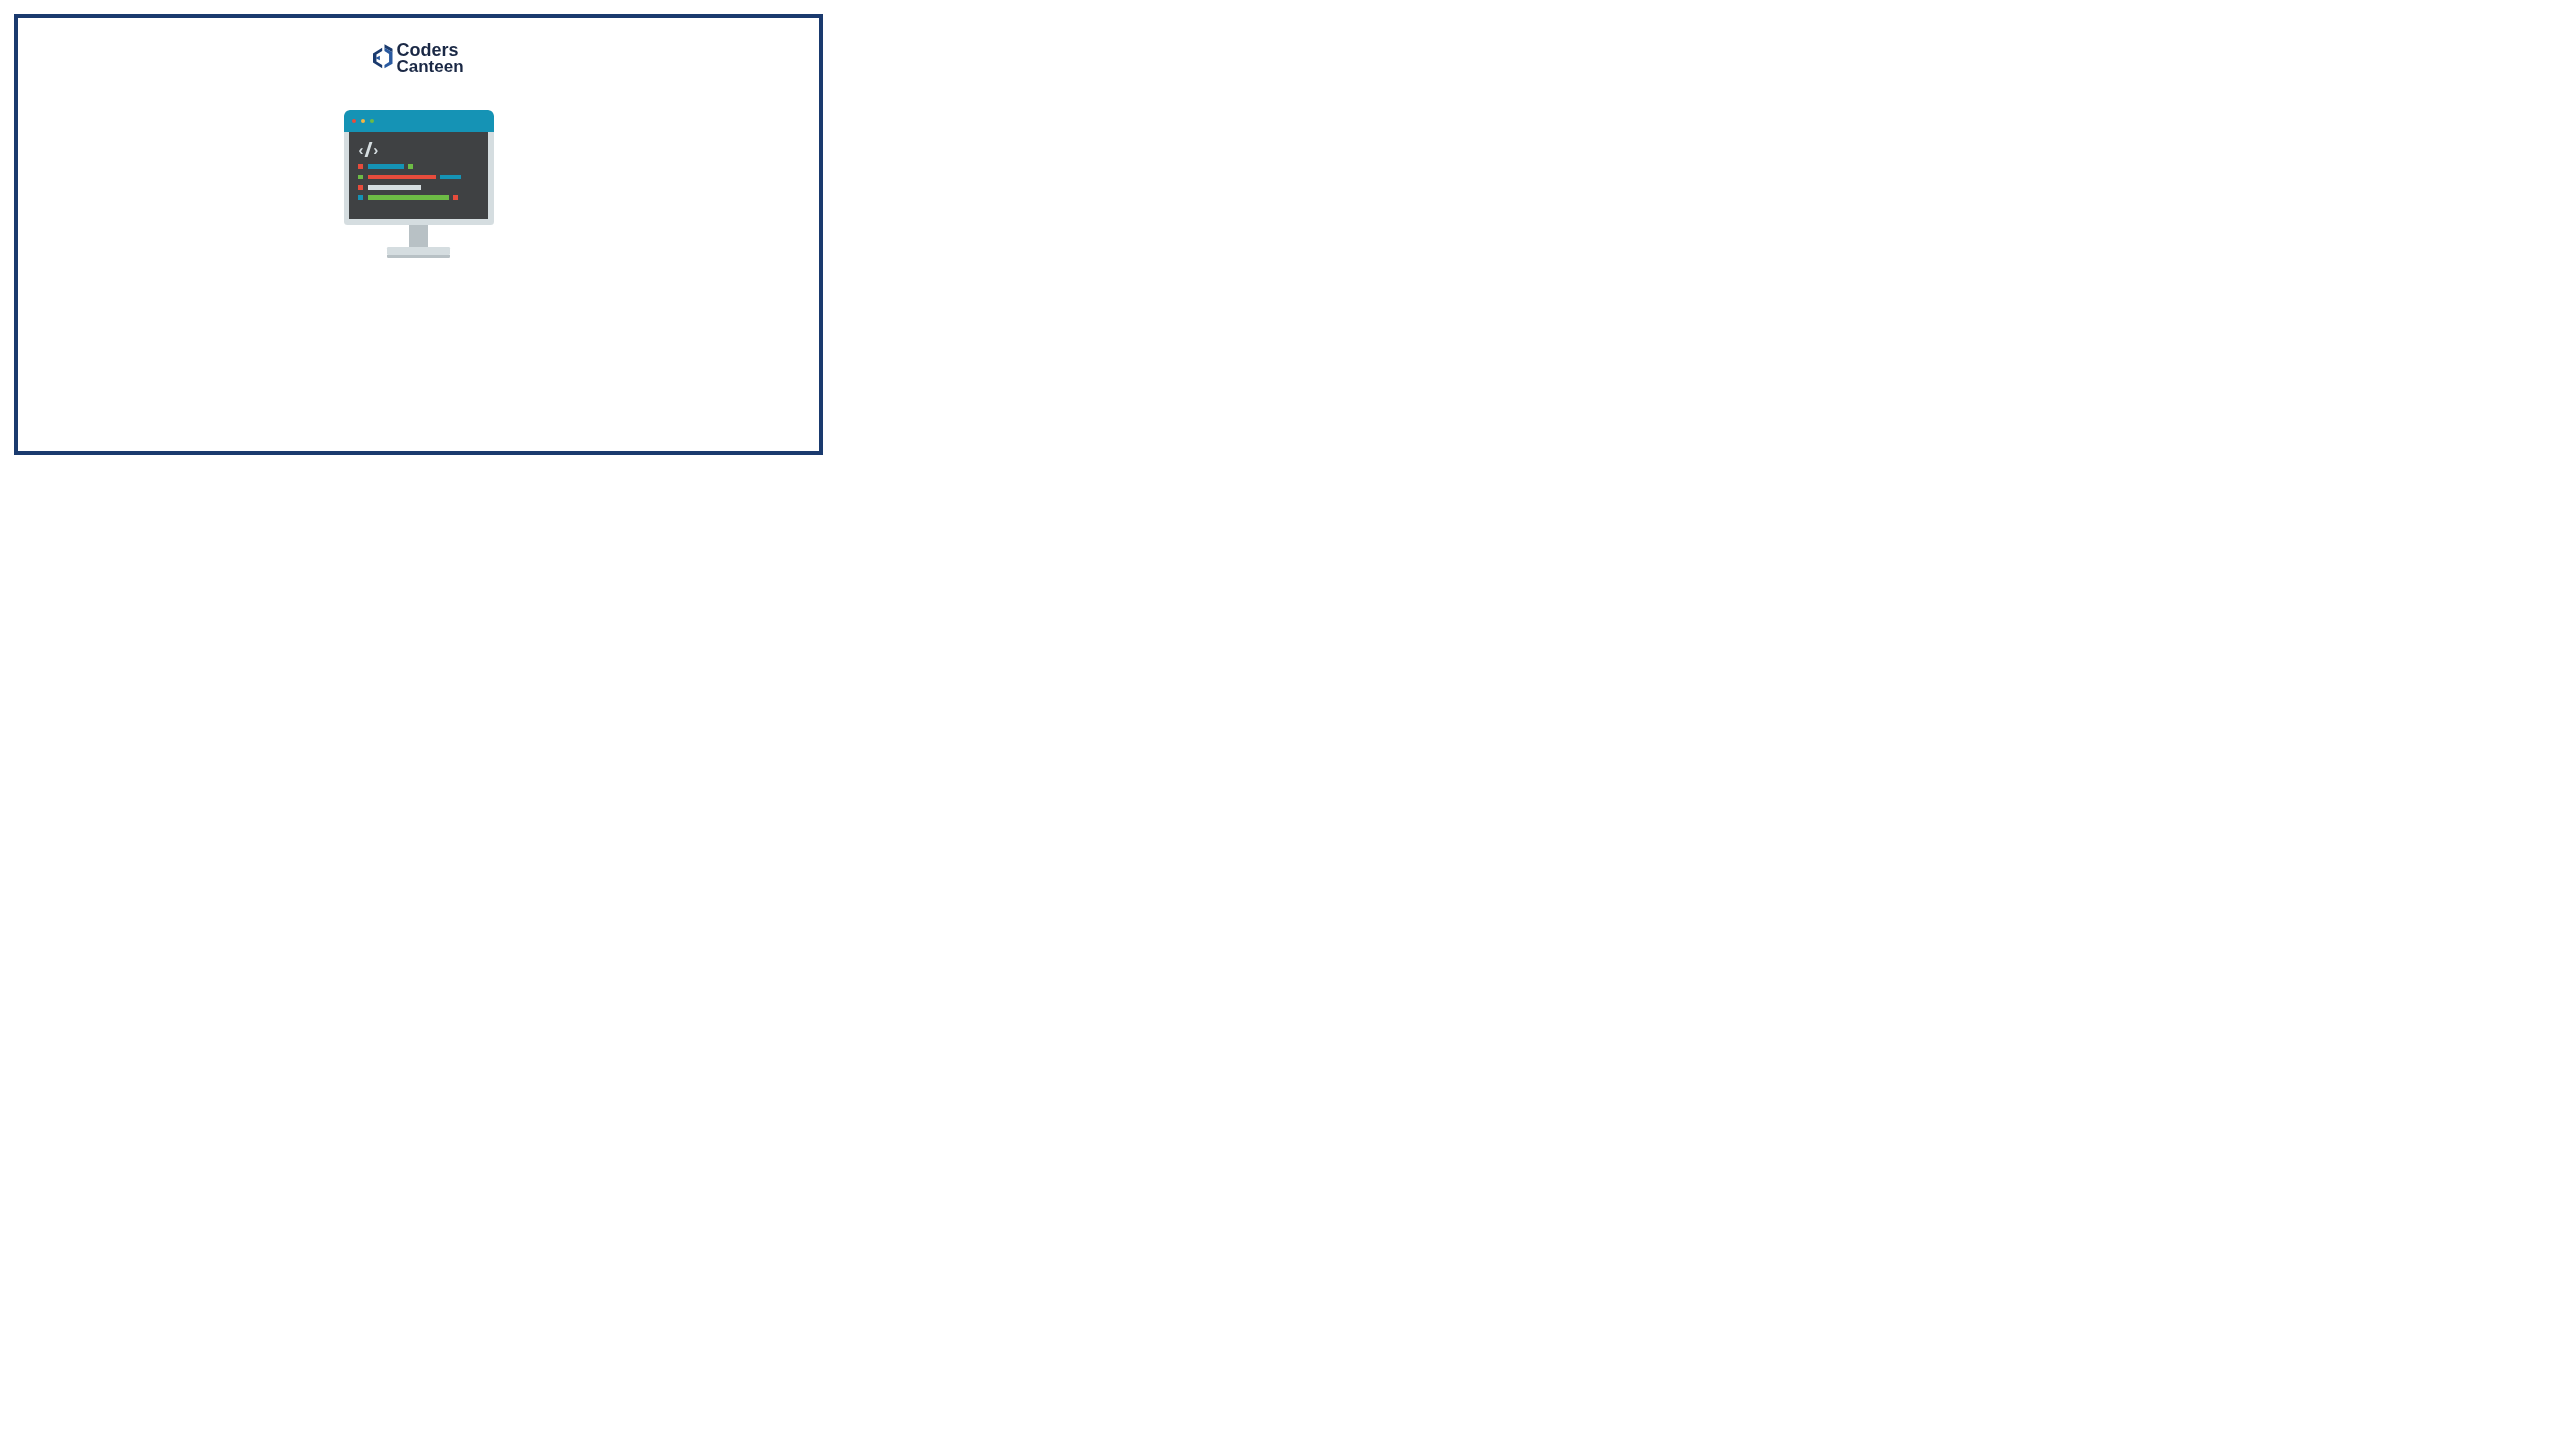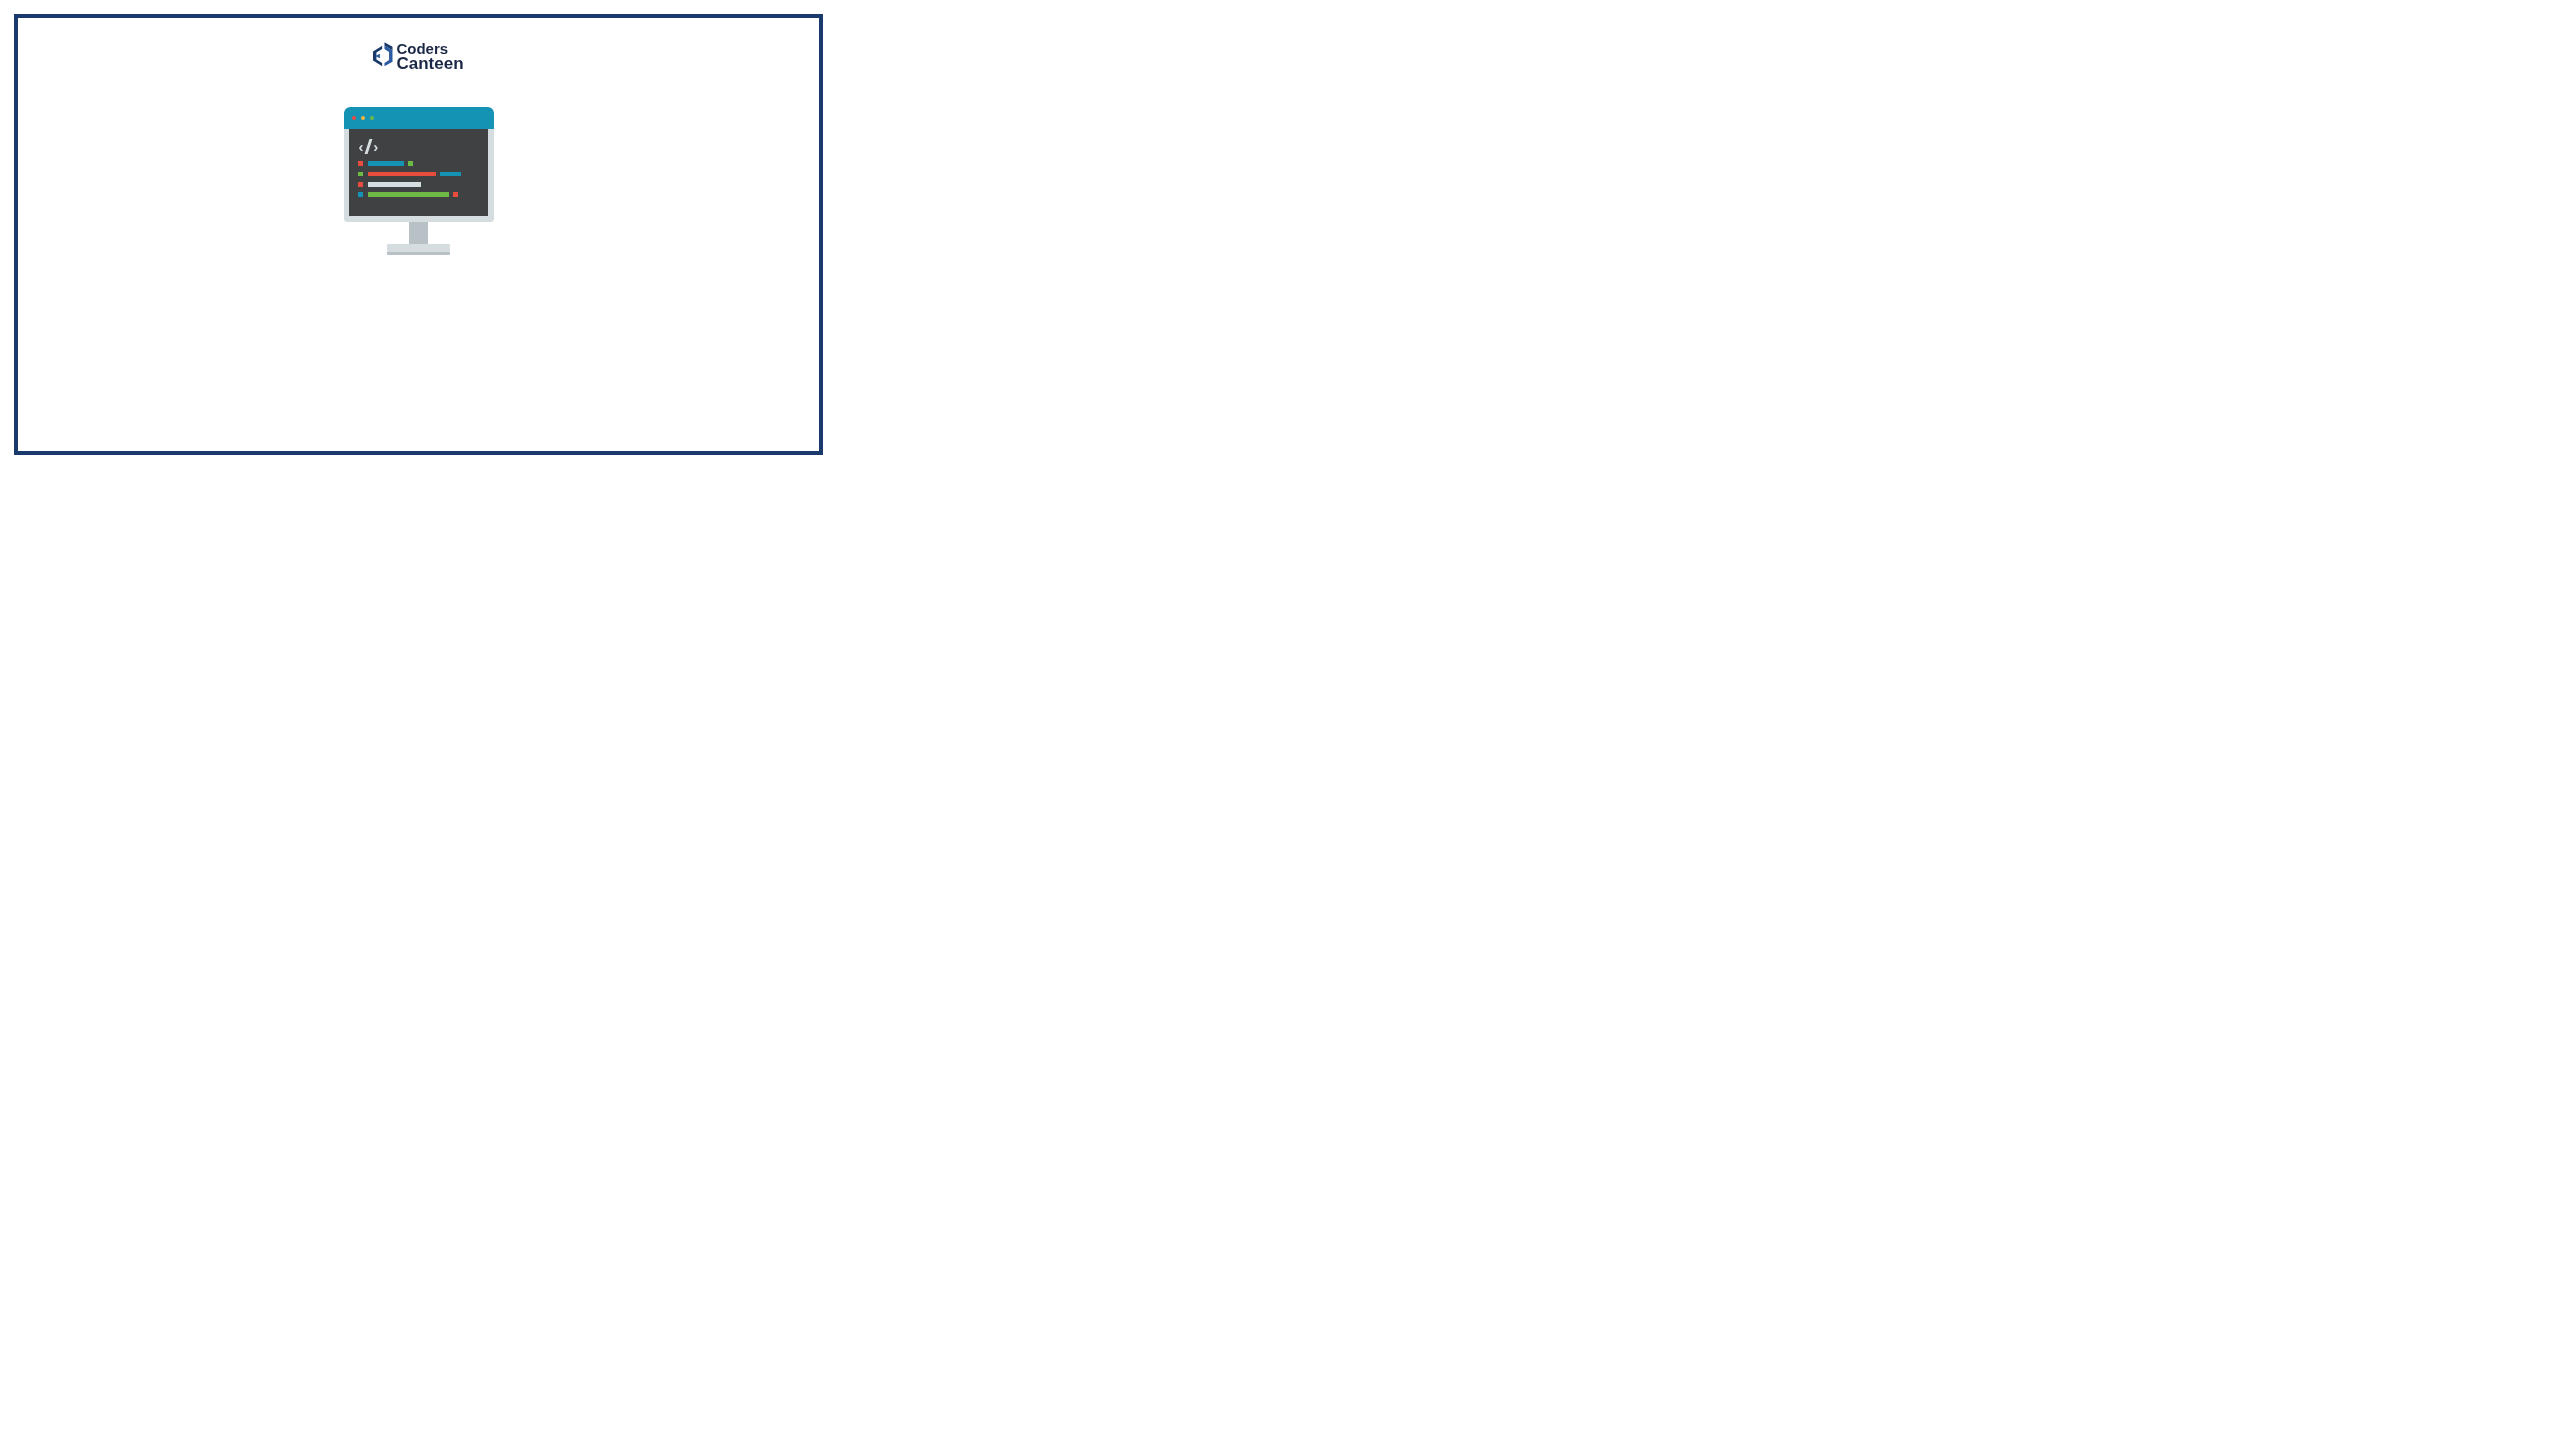--- a/index.html
+++ b/index.html
@@ -38,21 +38,21 @@
     width: 19.5px;
     height: 28px;
     position: relative;
   }
   .logo-text {
     display: flex;
     flex-direction: column;
     line-height: 1;
   }
   .logo-top {
-    font-size: 15px;
+    font-size: 18px;
     font-weight: 700;
     color: #1a2845;
   }
   .logo-bottom {
     font-size: 17px;
     font-weight: 700;
     color: #1a2845;
     margin-top: -1.1px;
   }
   .computer-illustration {

